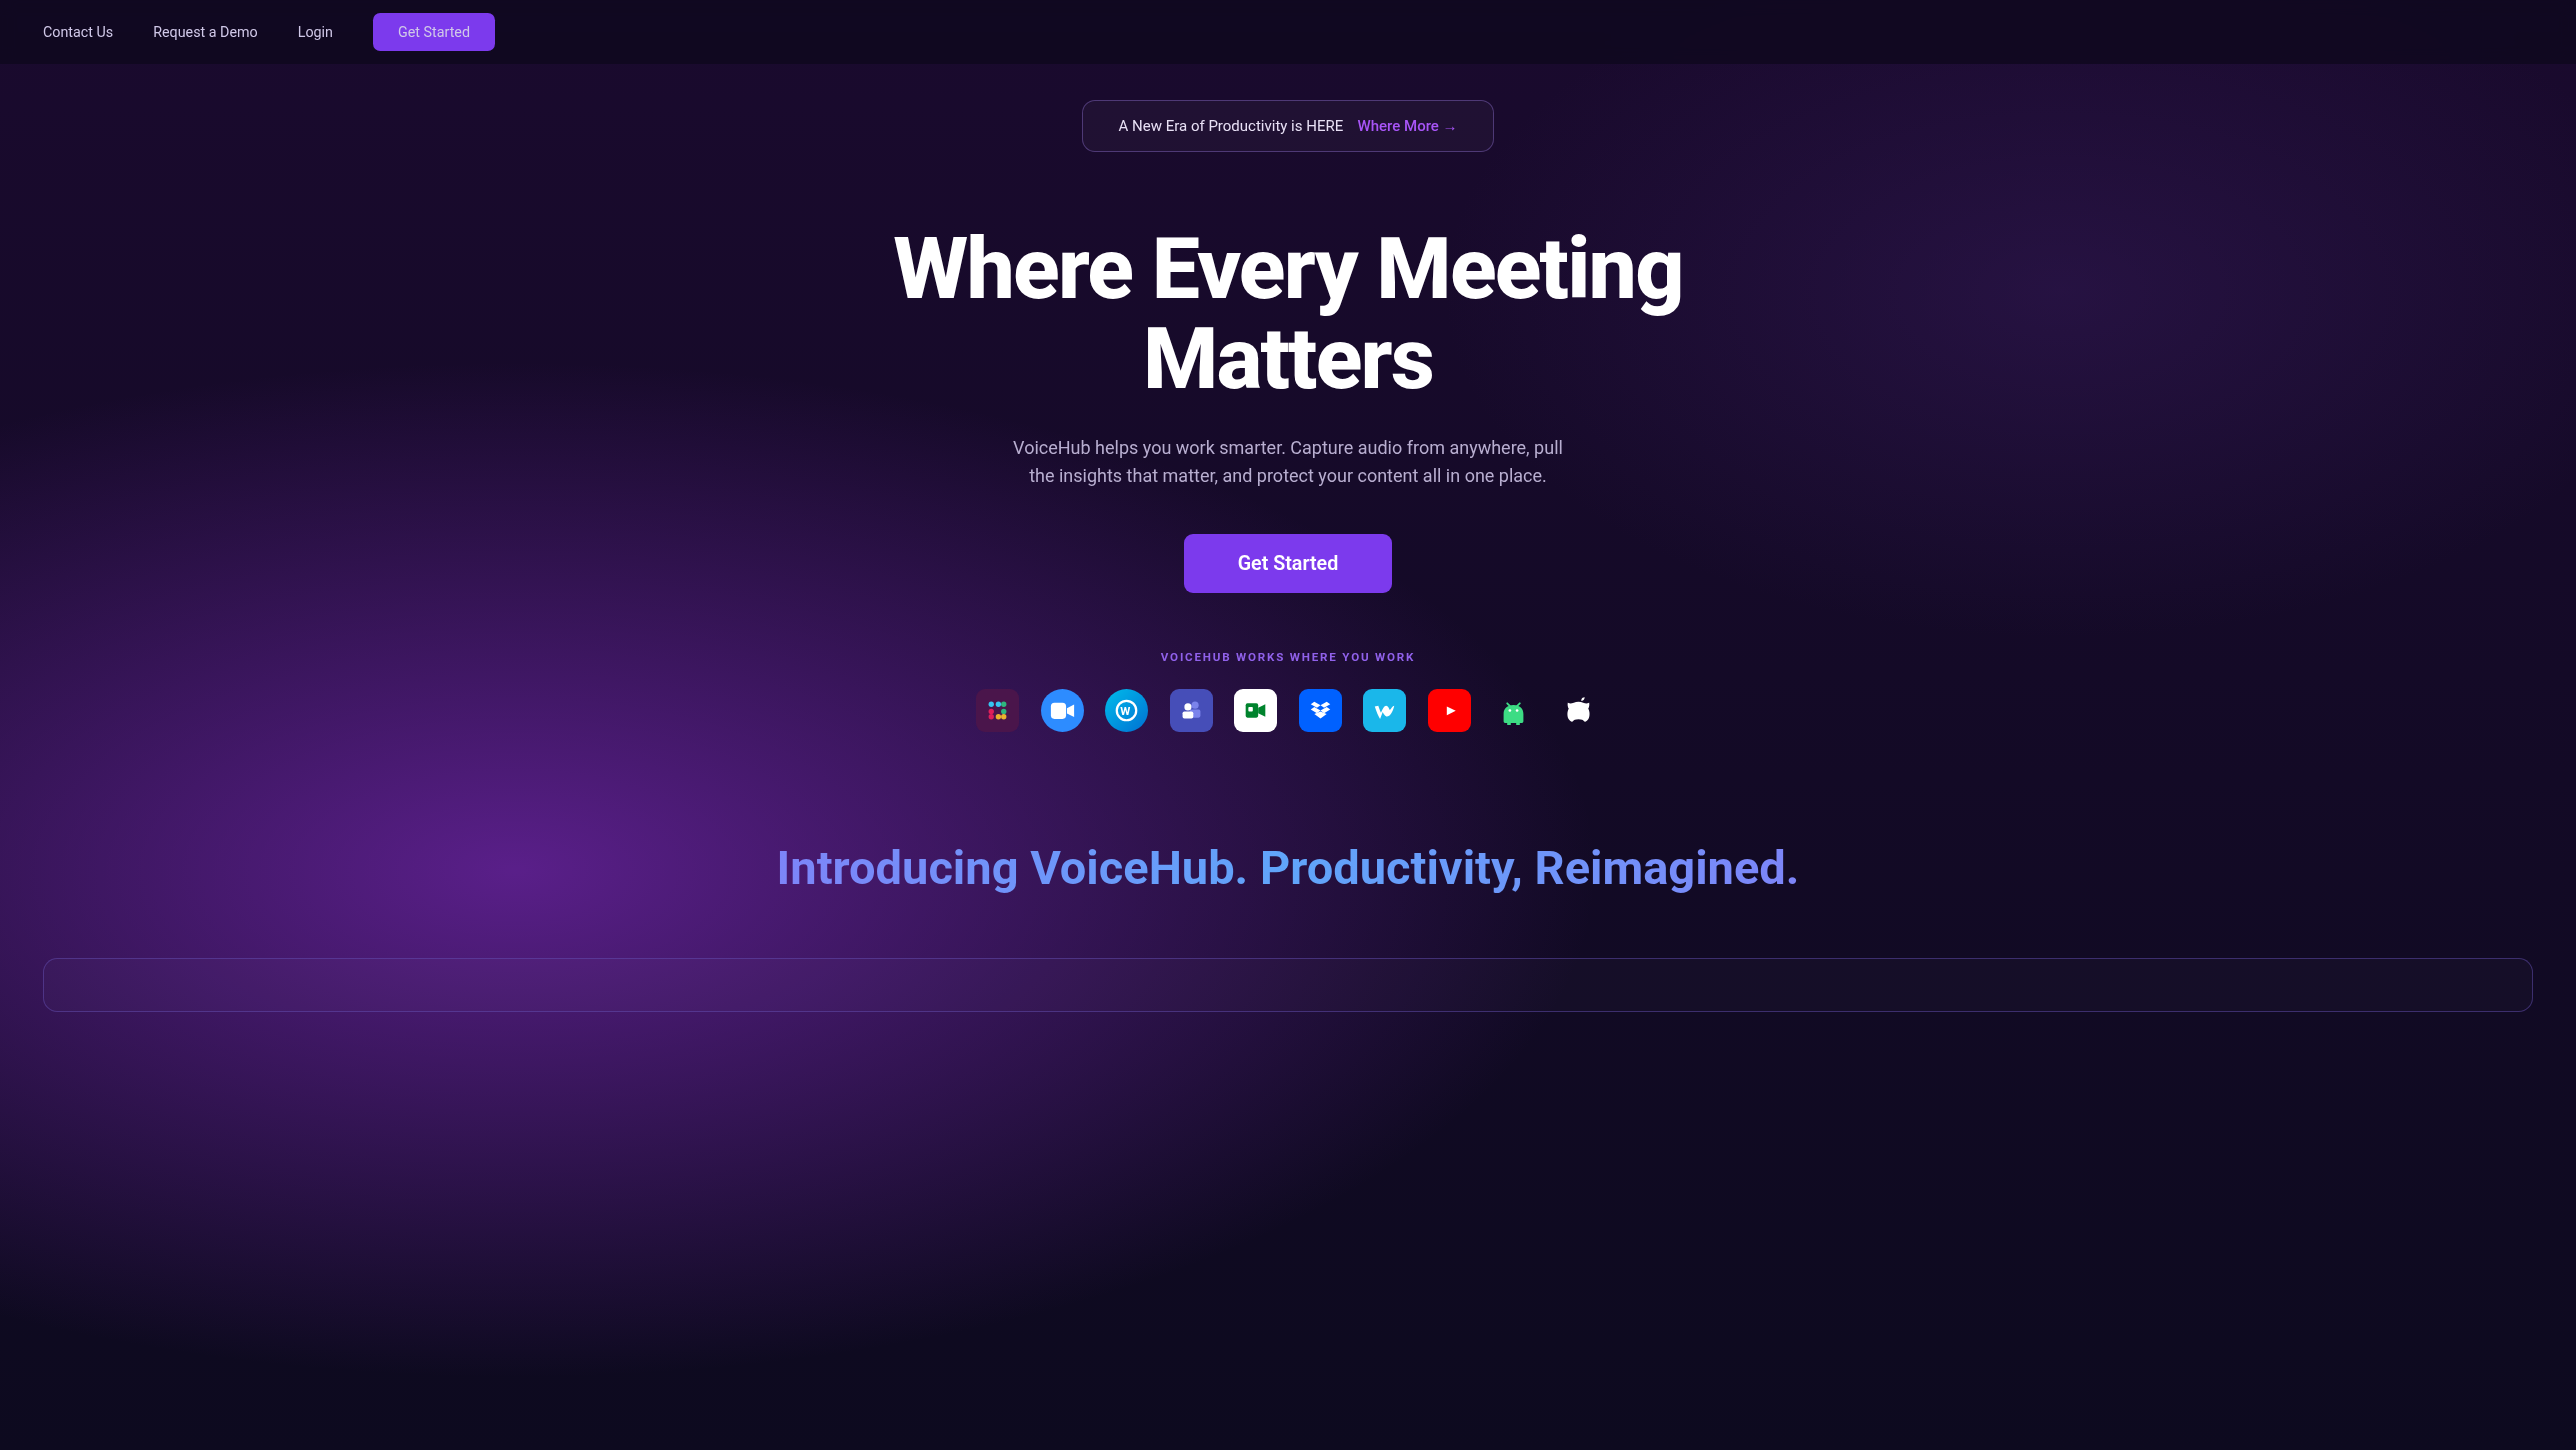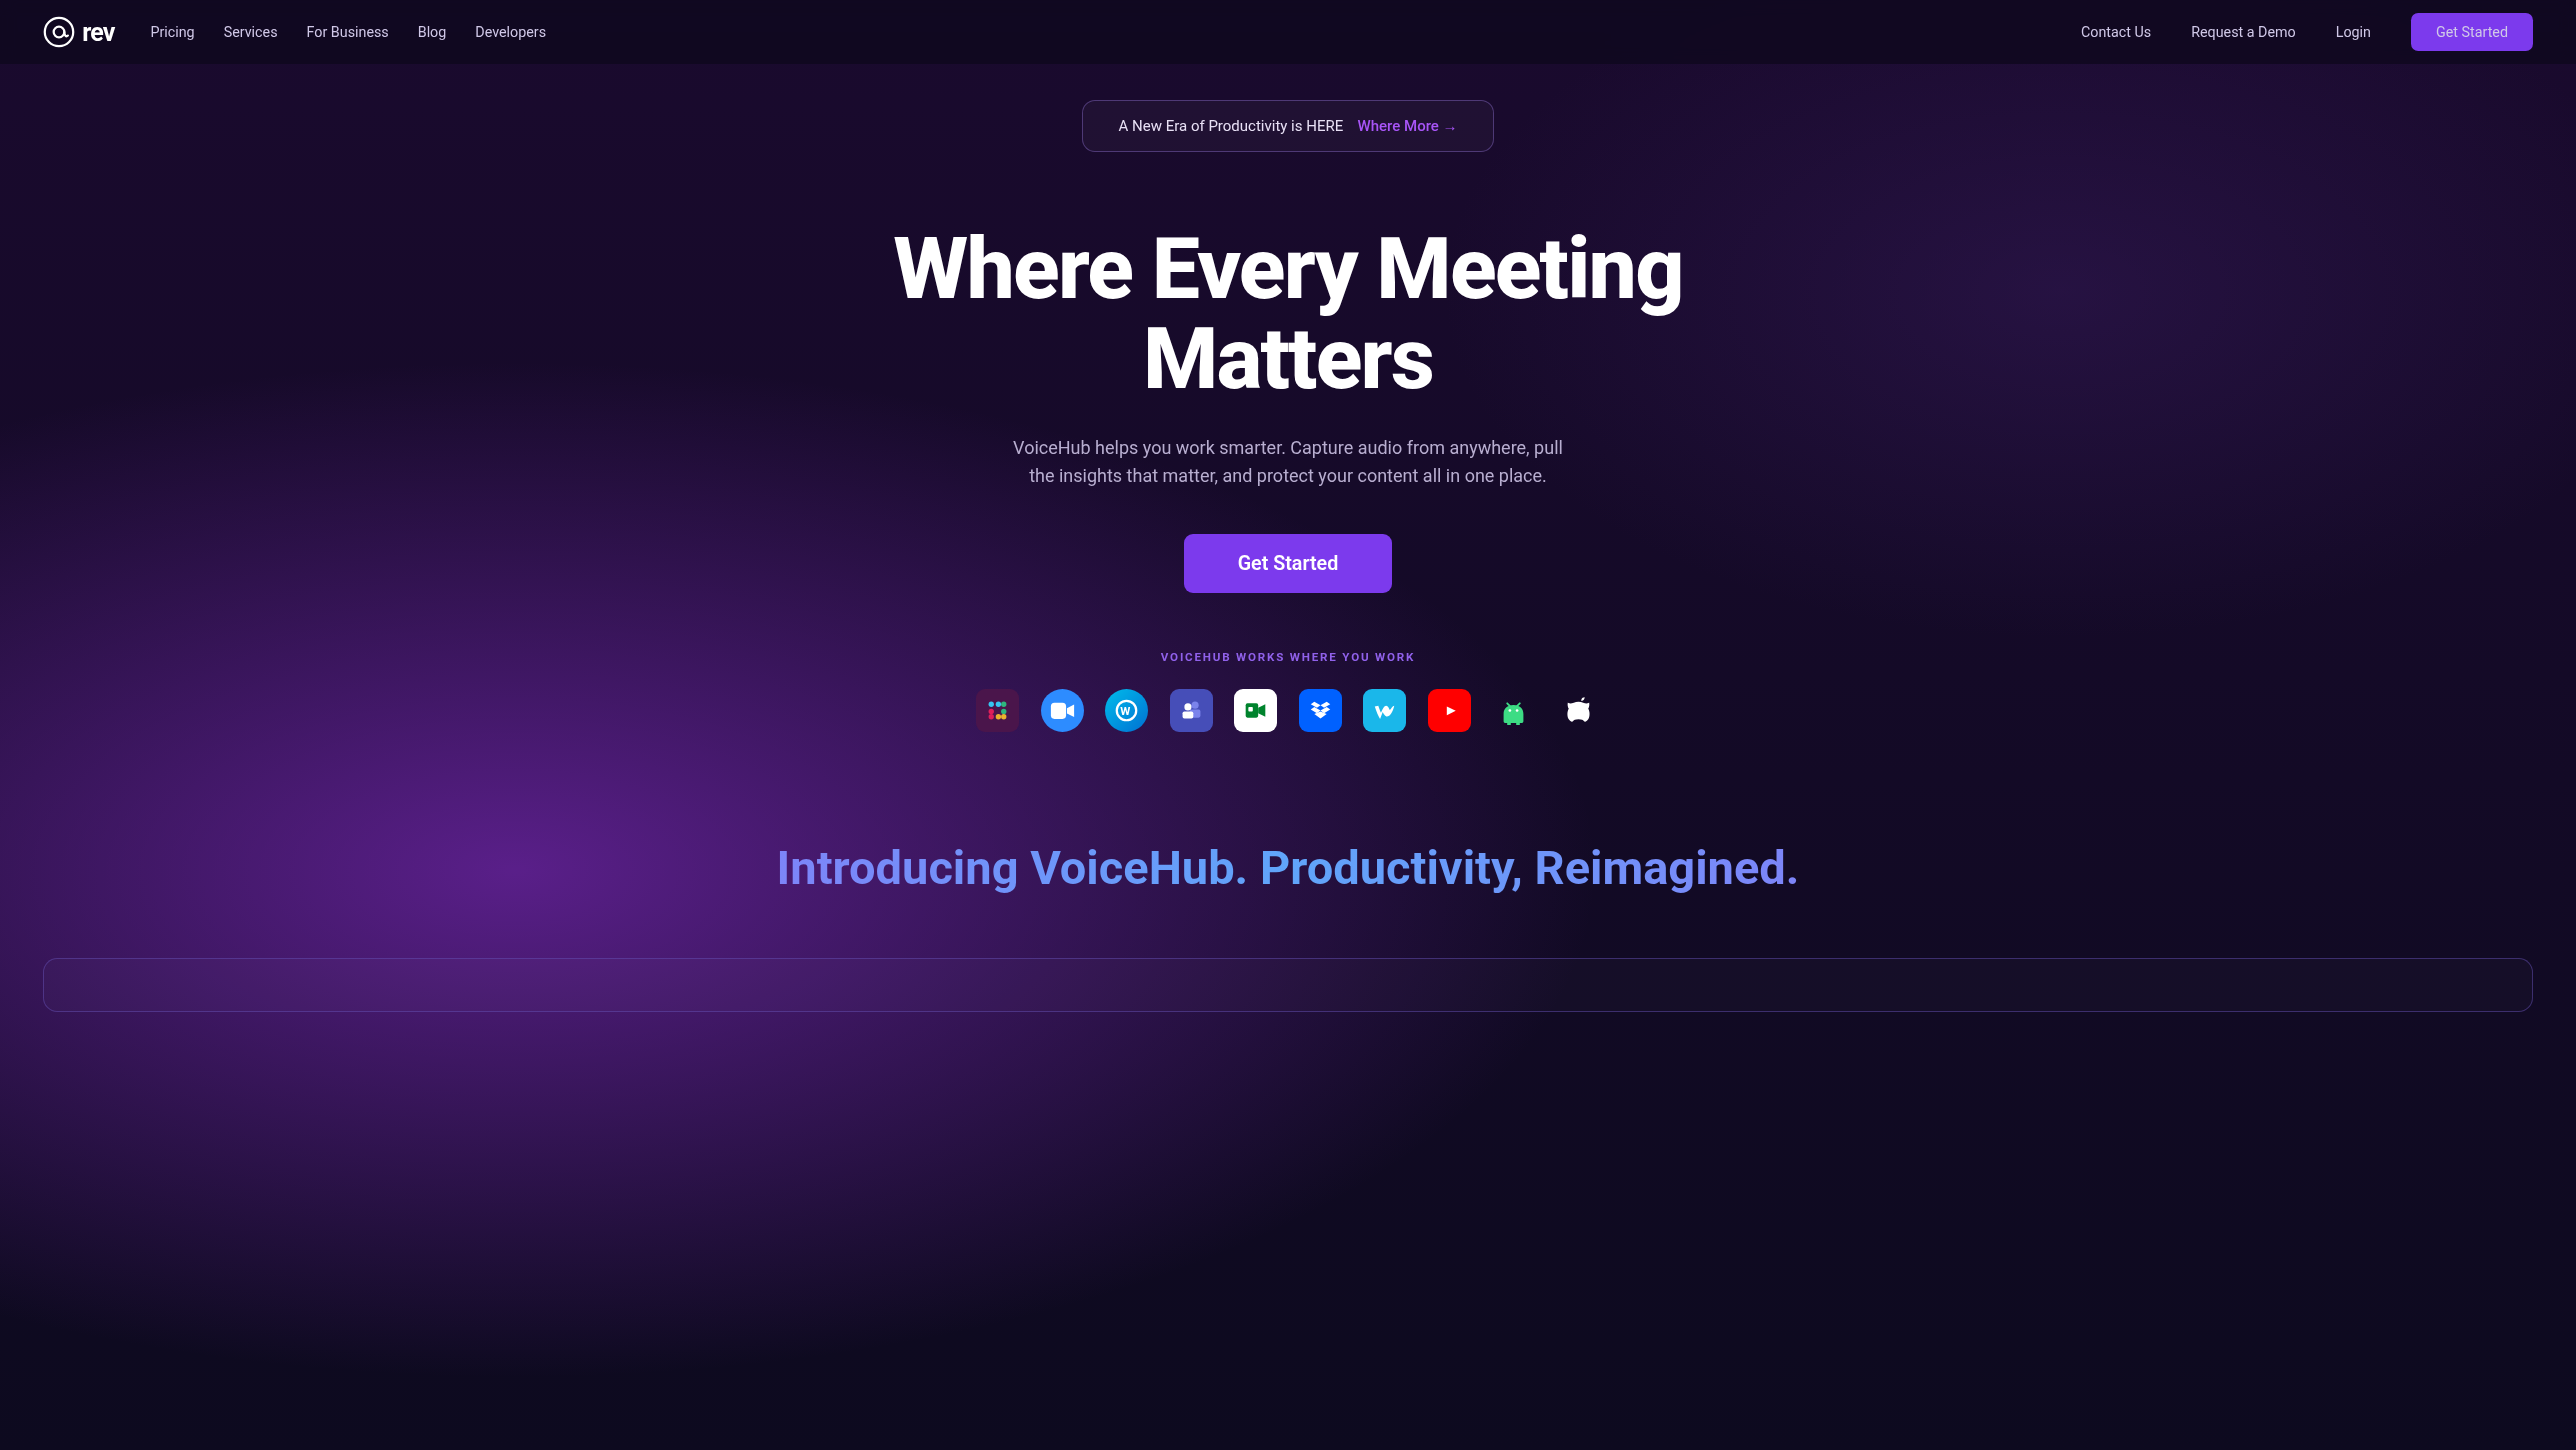--- a/index.html
+++ b/index.html
@@ -238,38 +238,20 @@
 
   </style>
 </head>
 <body>
 
 <div class="page-bg"></div>
 
 <div class="content-wrapper">
 
   <nav>
-    <div class="nav-left">
-      <a class="logo" href="#">
-
-        <svg class="logo-icon" viewBox="0 0 36 36" fill="none" xmlns="http://www.w3.org/2000/svg">
-          <circle cx="18" cy="18" r="16" stroke="white" stroke-width="2.5"></circle>
-          <circle cx="18" cy="18" r="6" stroke="white" stroke-width="2.5"></circle>
-          <path d="M24 18 C24 22 26 24 28 22" stroke="white" stroke-width="2.5" stroke-linecap="round"></path>
-        </svg>
-        <span class="logo-text">rev</span>
-      </a>
-      <ul class="nav-links">
-        <li><a href="#">Pricing</a></li>
-        <li><a href="#">Services</a></li>
-        <li><a href="#">For Business</a></li>
-        <li><a href="#">Blog</a></li>
-        <li><a href="#">Developers</a></li>
-      </ul>
-    </div>
     <div class="nav-right">
       <a href="#">Contact Us</a>
       <a href="#">Request a Demo</a>
       <a href="#">Login</a>
       <a href="#" class="btn-get-started-nav">Get Started</a>
     </div>
   </nav>
 
   <div class="announcement-banner">
     <span class="announcement-text">A New Era of Productivity is HERE</span>

